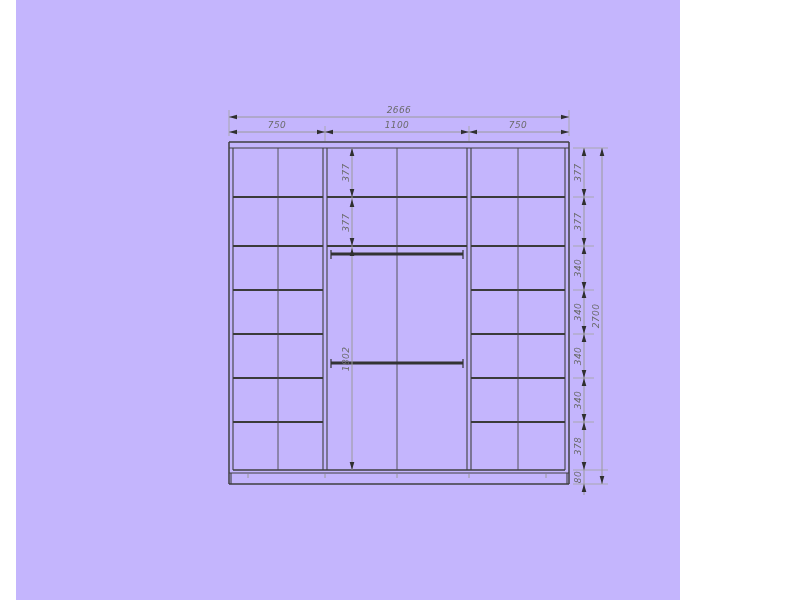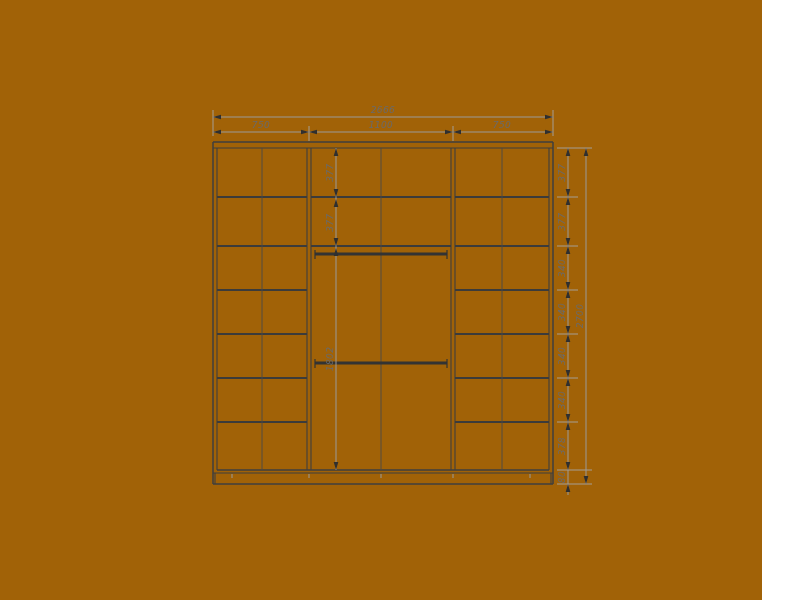--- a/index.html
+++ b/index.html
@@ -2,24 +2,25 @@
 <html><head>
 <meta charset="utf-8">
 <style>
   html, body {
     margin: 0;
     padding: 0;
     background: #ffffff;
   }
   .canvas {
     position: relative;
-    width: 762px;
+    width: 664px;
     height: 600px;
-    background: #a16207;
+    background: #c4b5fd;
     overflow: hidden;
+    margin-left: 16px;
   }
   svg { display: block; }
   .carcass-line  { stroke: #3f3f3f; stroke-width: 1.1; fill: none; }
   .carcass-thick { stroke: #3f3f3f; stroke-width: 1.5; fill: none; }
   .shelf-line    { stroke: #3b3b3b; stroke-width: 1.8; fill: none; }
   .divider-line  { stroke: #4a4a4a; stroke-width: 0.9; fill: none; }
   .rod-line      { stroke: #333333; stroke-width: 3;   fill: none; }
   .rod-cap       { stroke: #333333; stroke-width: 1.2; fill: none; }
   .dim-line      { stroke: #9a9a9a; stroke-width: 1;   fill: none; }
   .ext-line      { stroke: #a6a6a6; stroke-width: 0.9; fill: none; }

